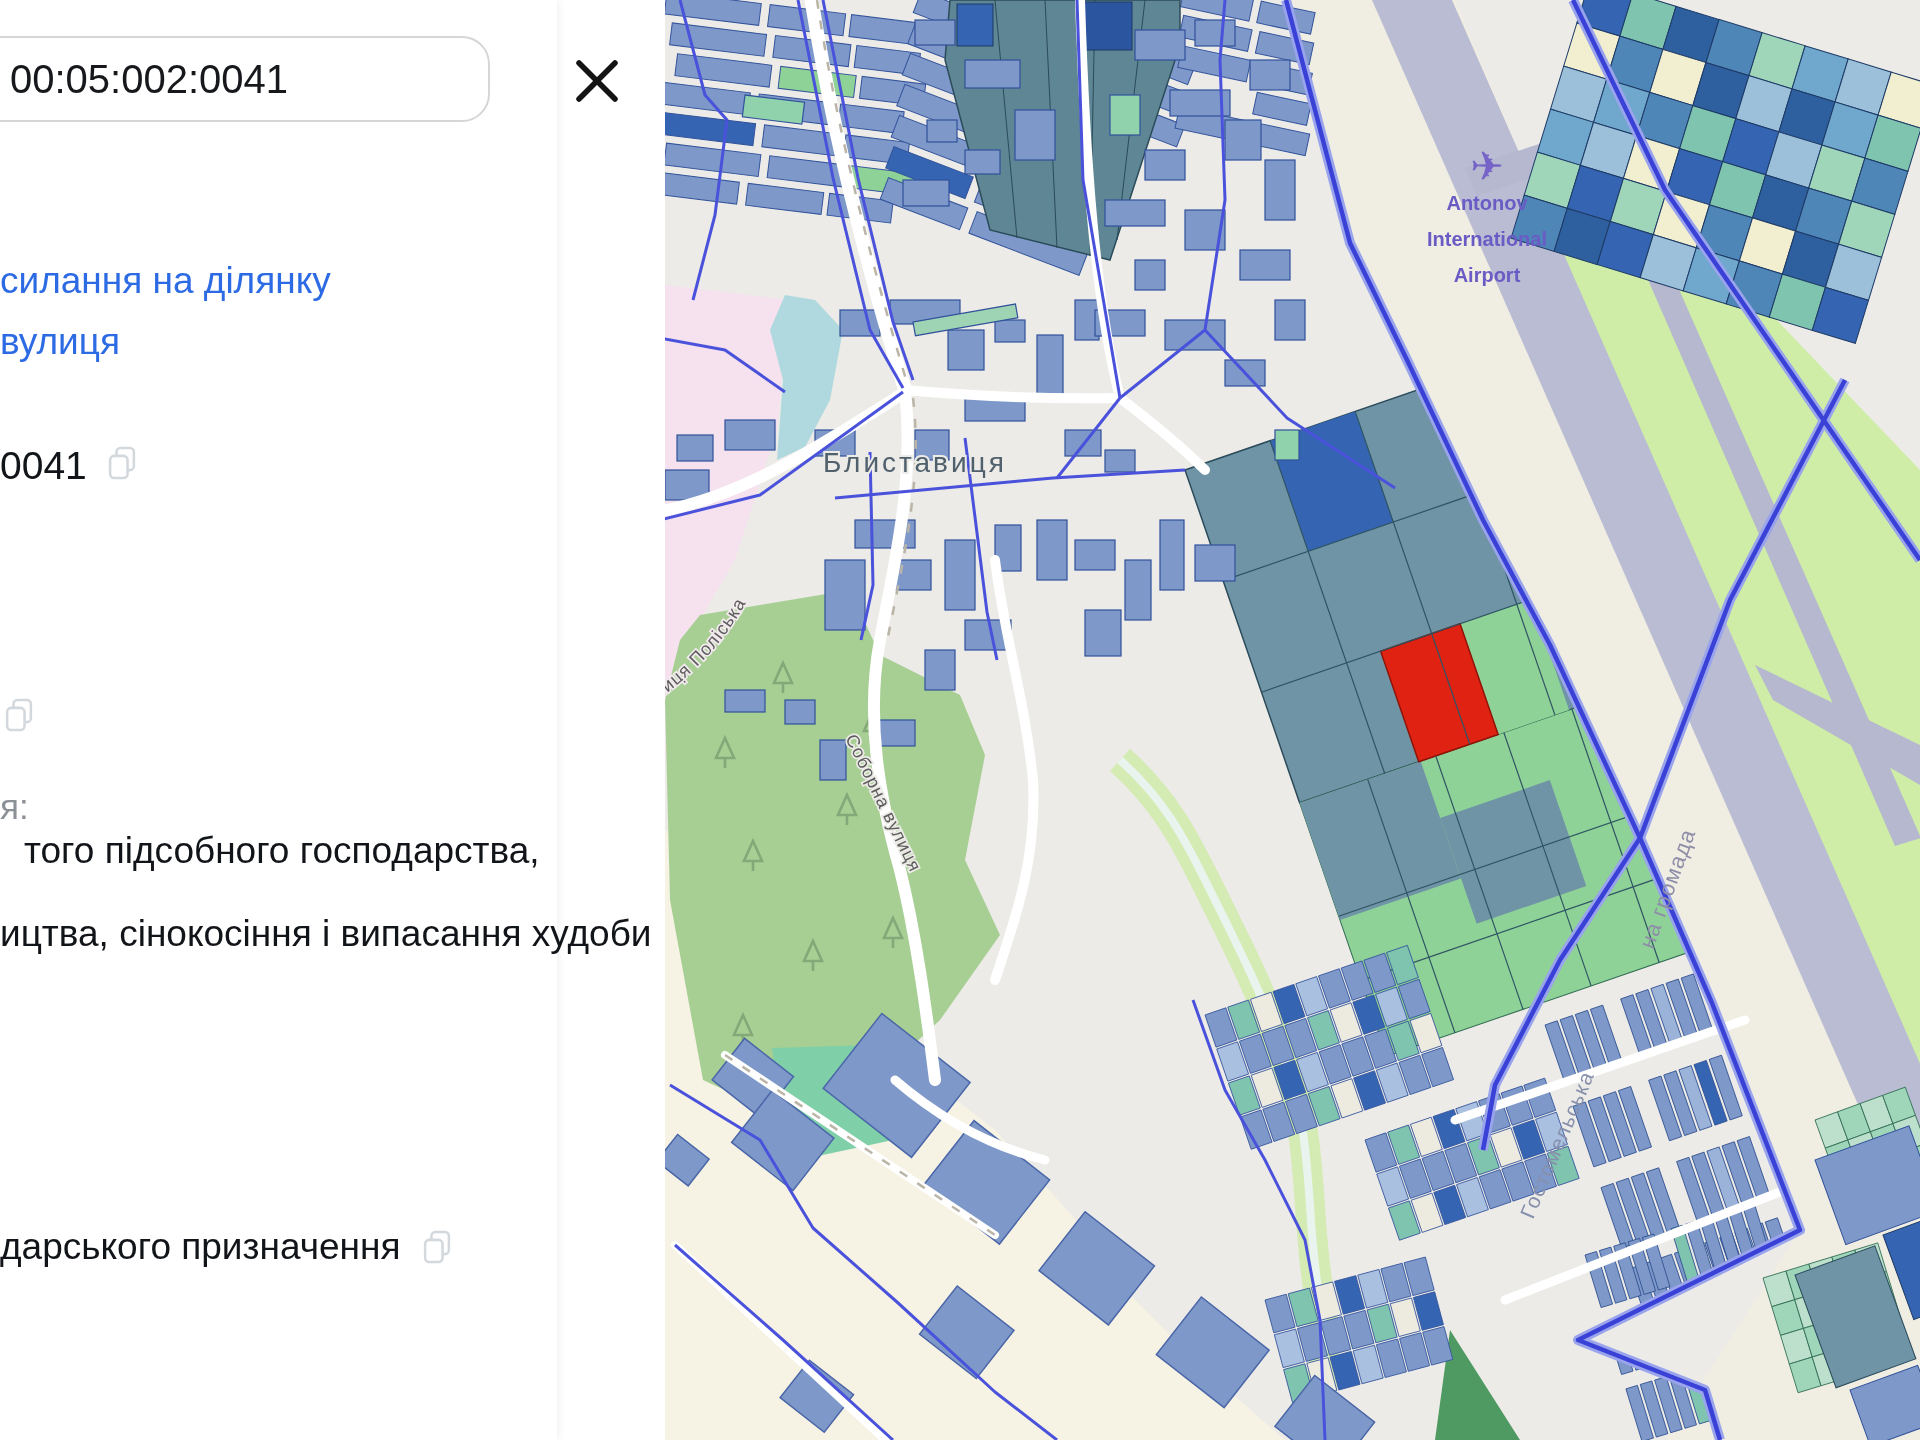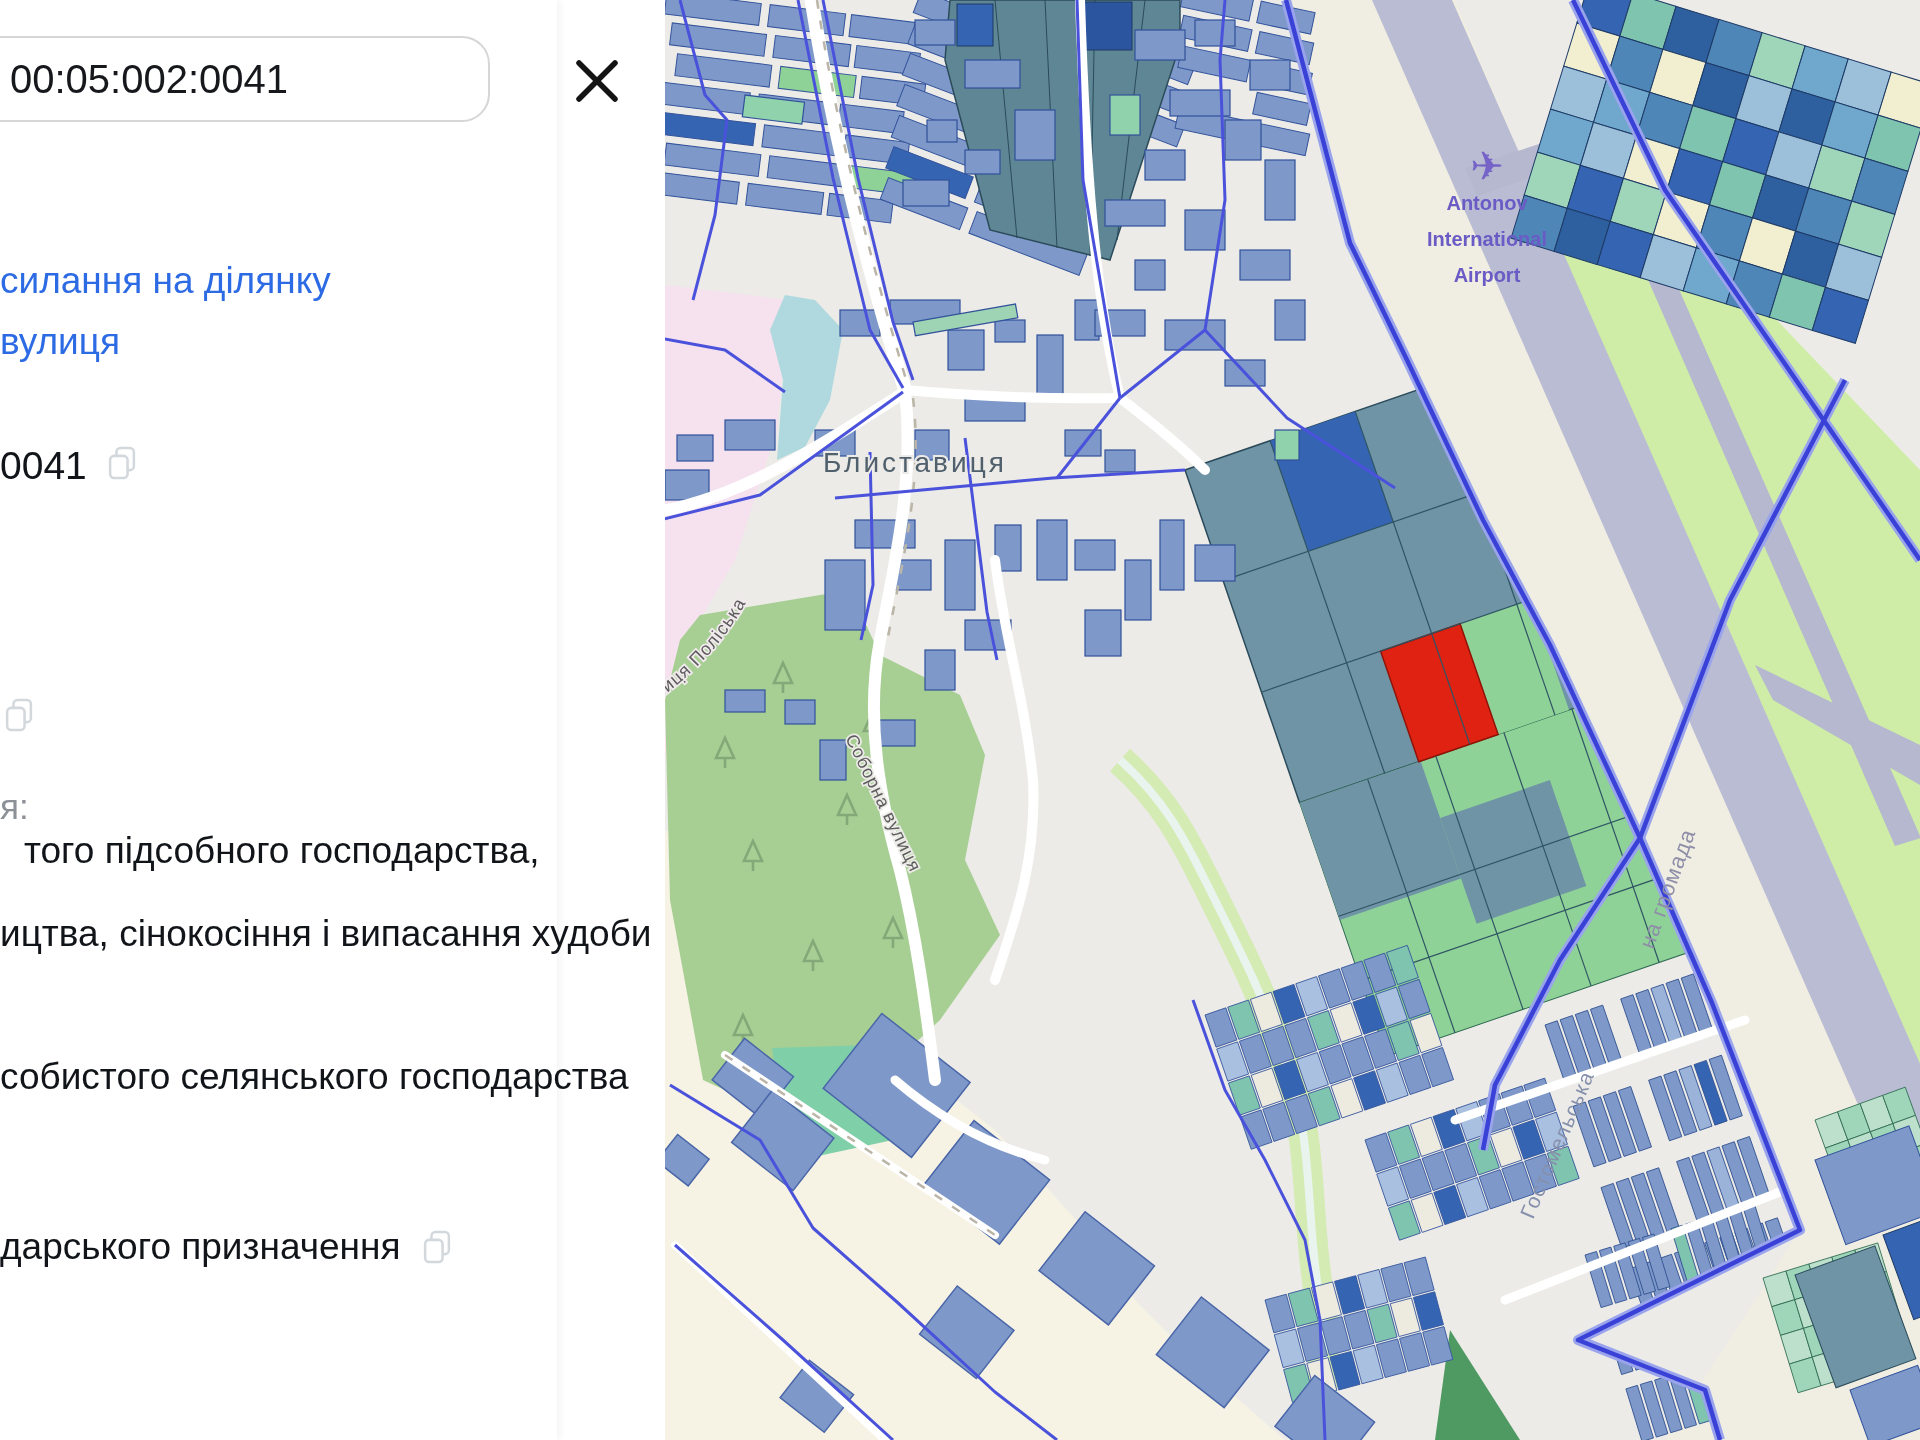--- a/index.html
+++ b/index.html
@@ -60,21 +60,20 @@
   <div class="s-row copy-solo">
     <svg class="copy-ic" viewBox="0 0 24 24">
       <rect x="8.5" y="2.5" width="11" height="14" rx="2.5" fill="#fff" stroke="#d3d8dd" stroke-width="1.6"></rect>
       <rect x="4.5" y="7.5" width="11" height="14" rx="2.5" fill="#fff" stroke="#d3d8dd" stroke-width="1.6"></rect>
     </svg>
   </div>
 
   <div class="s-row gray-lbl">я:</div>
   <div class="s-row txt use1">того підсобного господарства,</div>
   <div class="s-row txt use2">ицтва, сінокосіння і випасання худоби</div>
-  <div class="s-row txt own">собистого селянського господарства</div>
 
   <div class="s-row cat-row">
     <span class="txt">дарського призначення</span>
     <svg class="copy-ic" viewBox="0 0 24 24">
       <rect x="8.5" y="2.5" width="11" height="14" rx="2.5" fill="#fff" stroke="#d3d8dd" stroke-width="1.6"></rect>
       <rect x="4.5" y="7.5" width="11" height="14" rx="2.5" fill="#fff" stroke="#d3d8dd" stroke-width="1.6"></rect>
     </svg>
   </div>
 </div>
 

